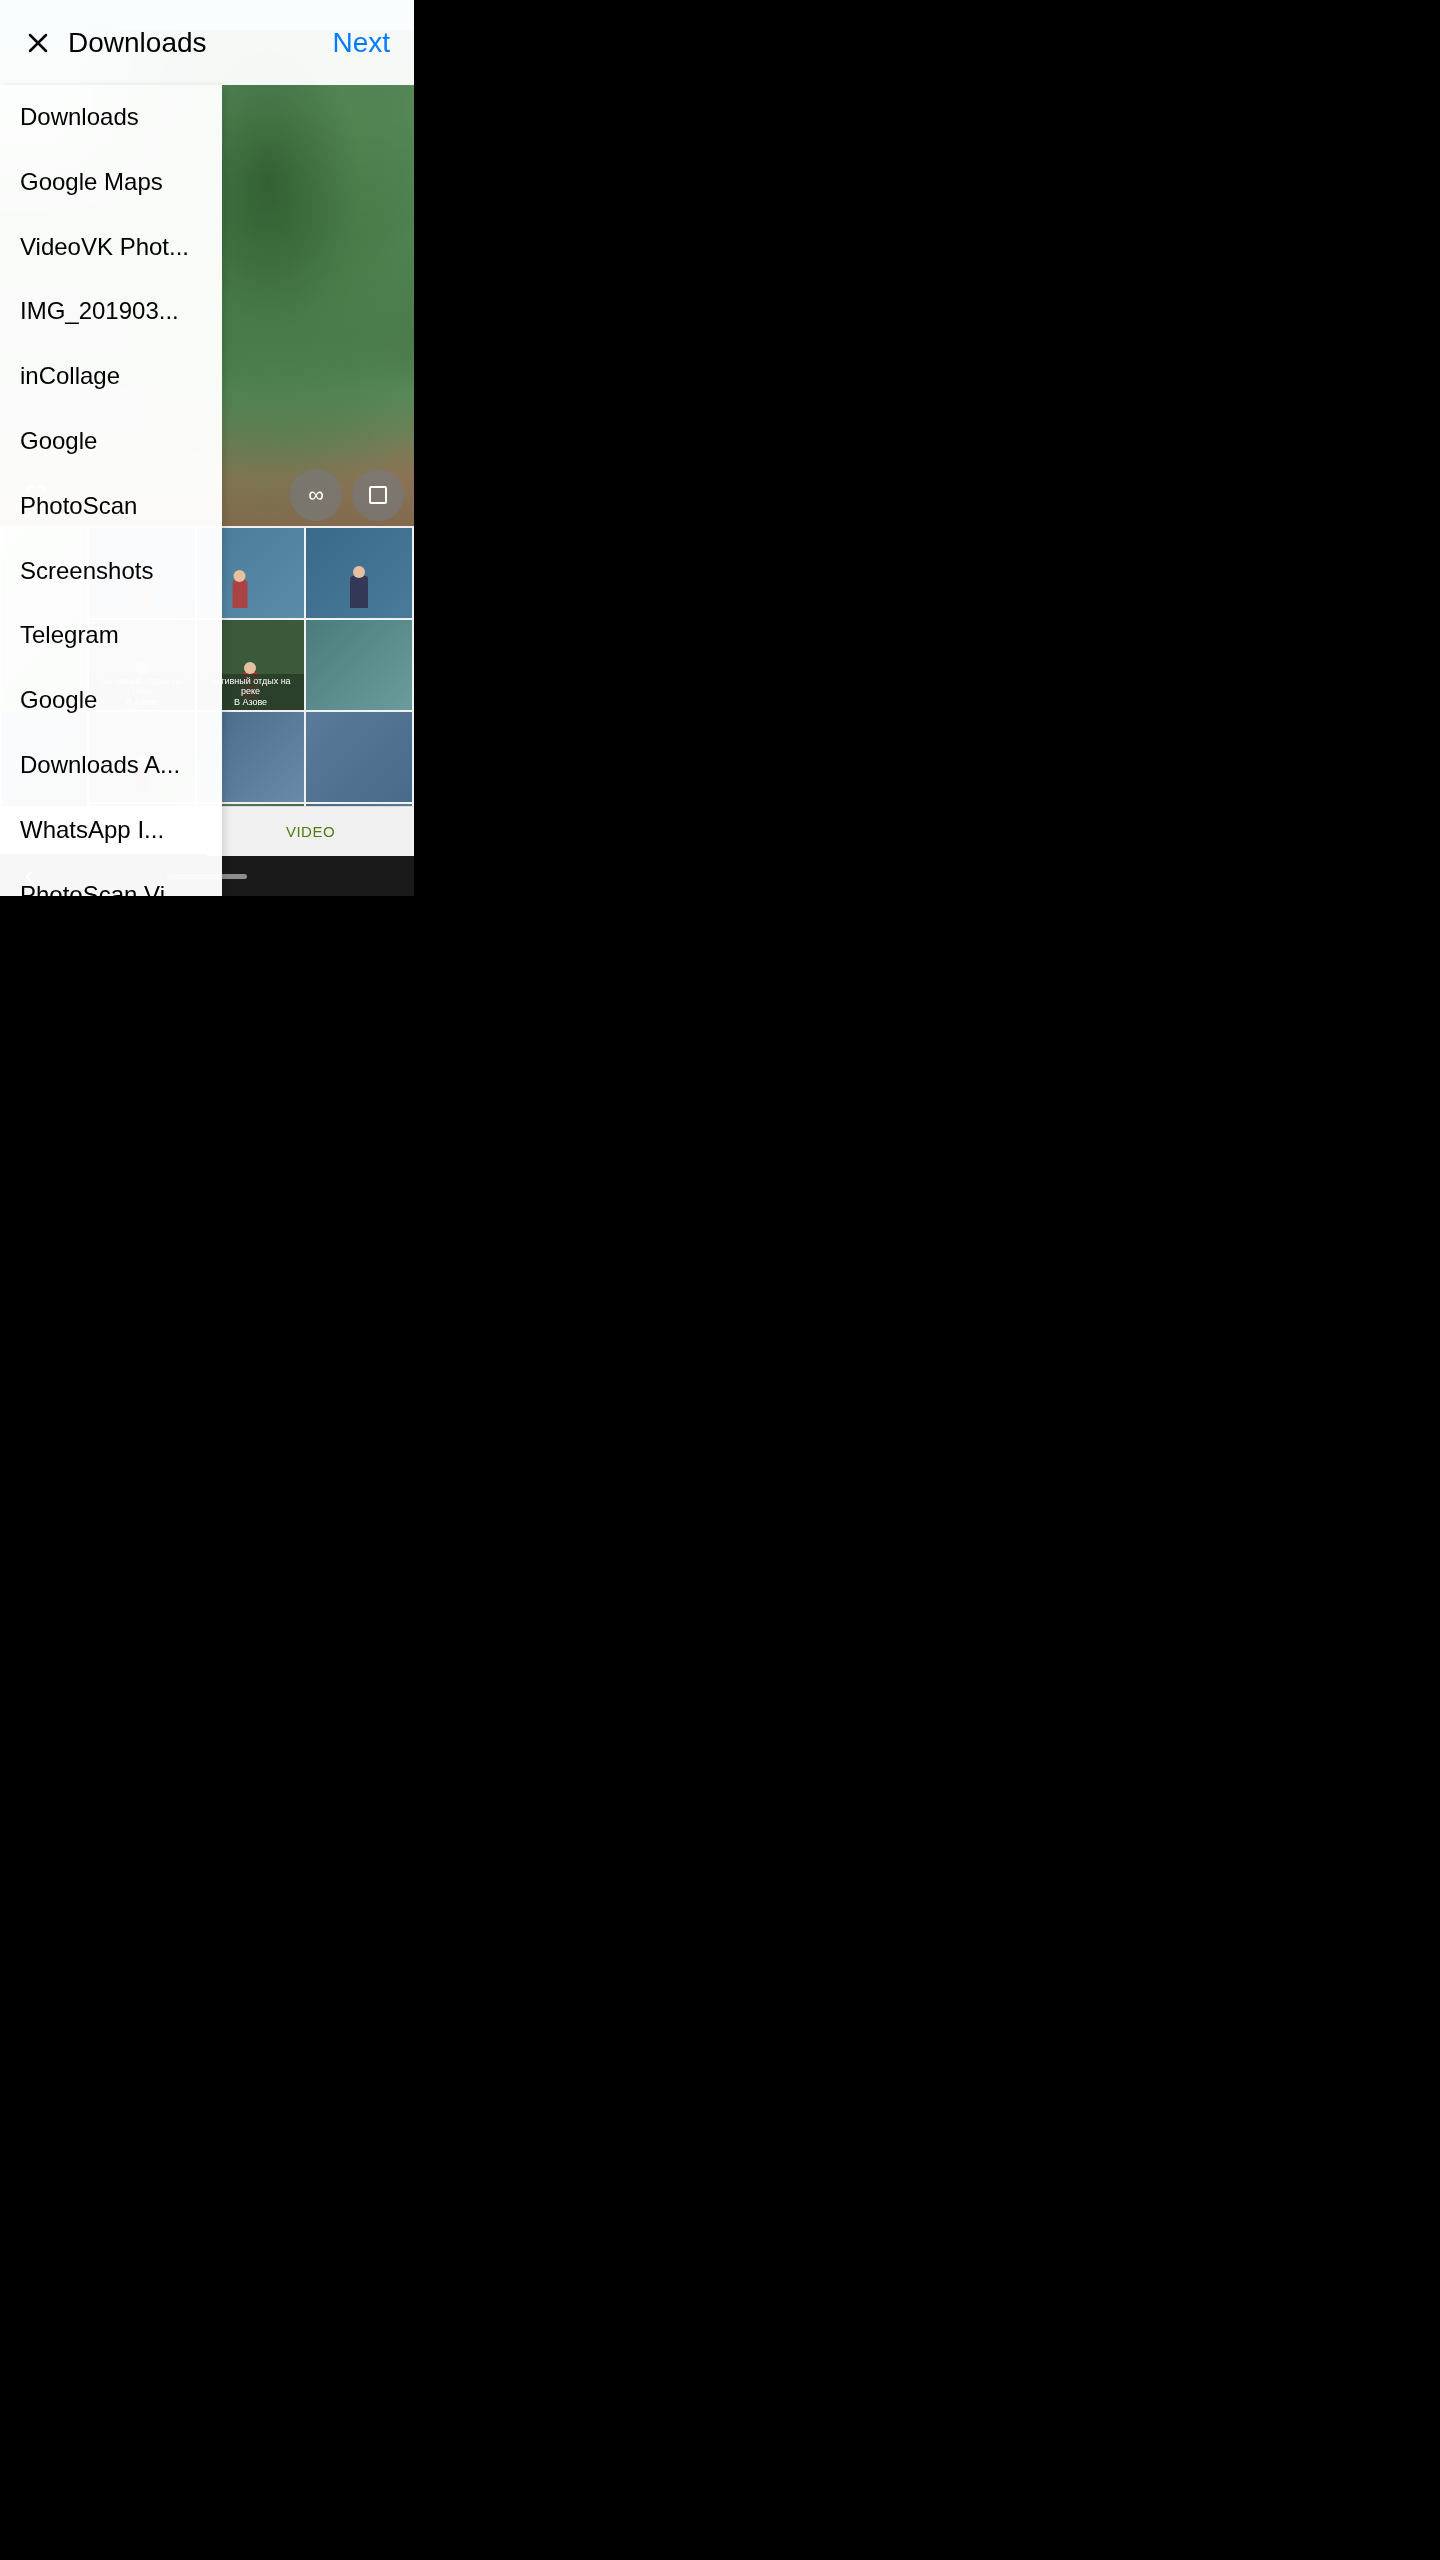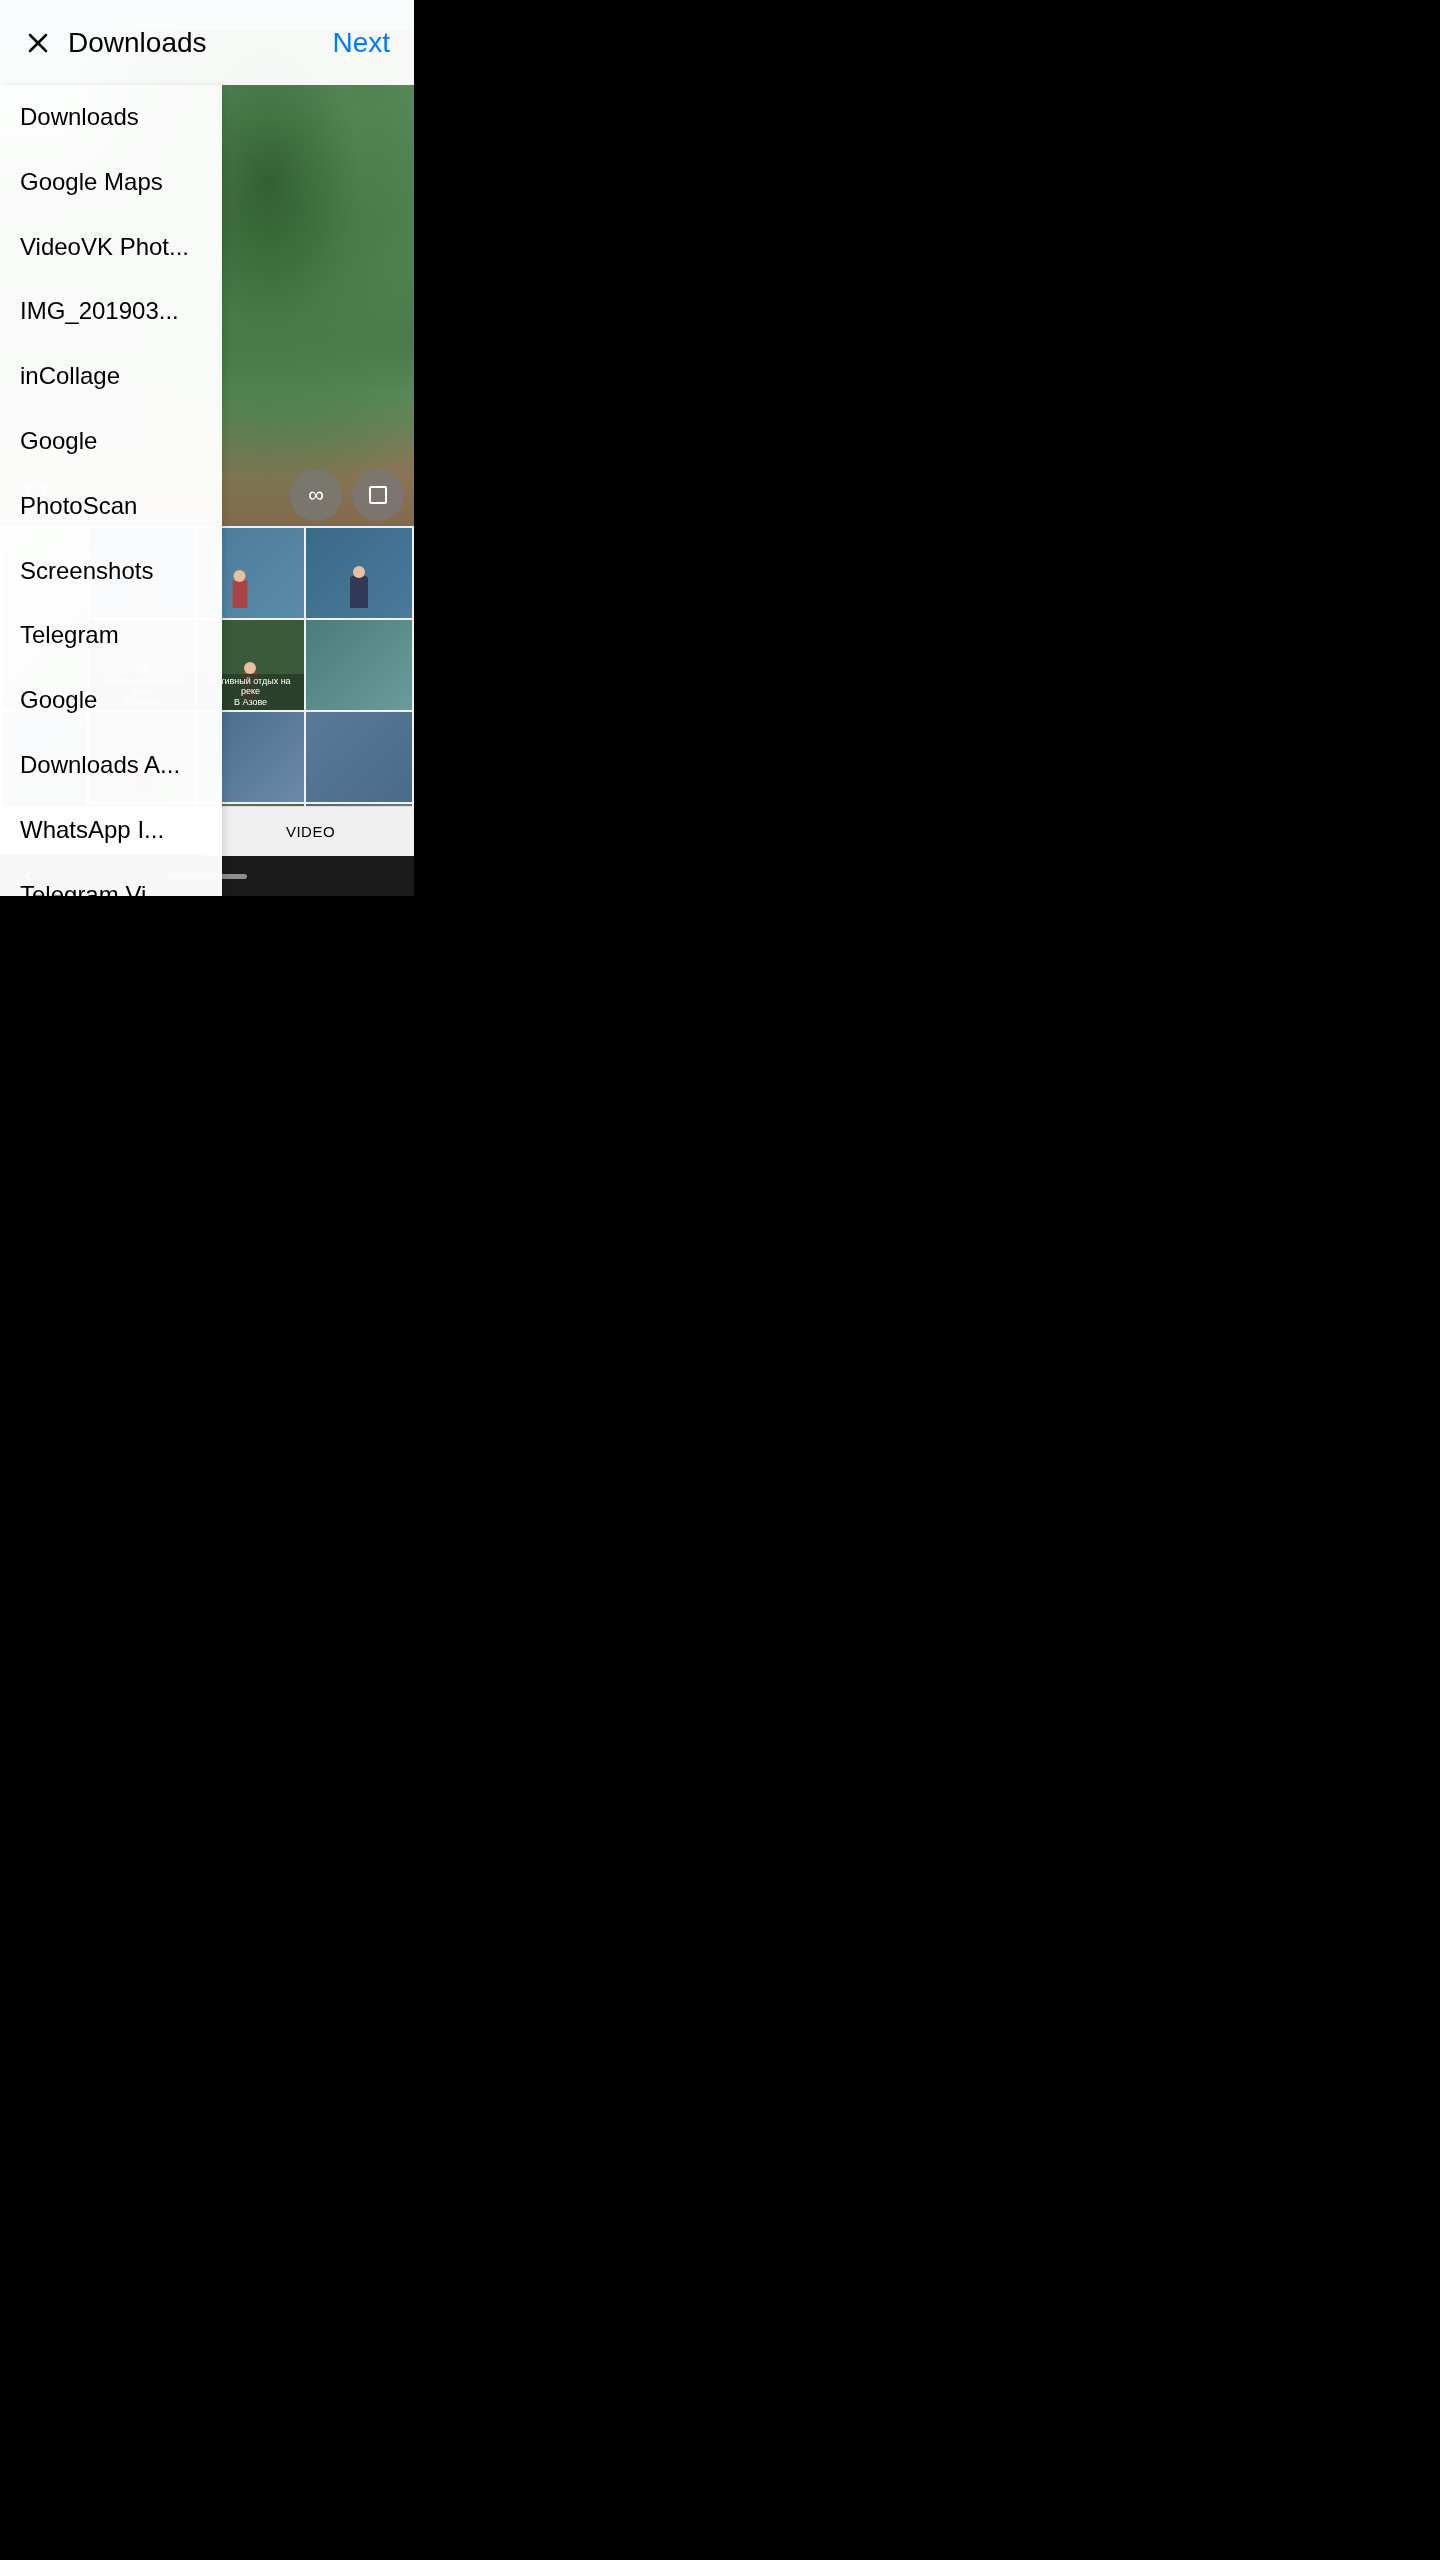--- a/index.html
+++ b/index.html
@@ -205,21 +205,21 @@
       z-index: 15;
     }
 
     .tab {
       flex: 1;
       display: flex;
       align-items: center;
       justify-content: center;
       font-size: 15px;
       font-weight: 500;
-      color: #000000;
+      color: #4d7c0f;
       cursor: pointer;
       letter-spacing: 0.5px;
     }
 
     .tab.active {
       color: #333;
       border-bottom: 2px solid #333;
     }
 
     
@@ -307,21 +307,21 @@
   <div class="menu-item">VideoVK Phot...</div>
   <div class="menu-item">IMG_201903...</div>
   <div class="menu-item">inCollage</div>
   <div class="menu-item">Google</div>
   <div class="menu-item">PhotoScan</div>
   <div class="menu-item">Screenshots</div>
   <div class="menu-item">Telegram</div>
   <div class="menu-item">Google</div>
   <div class="menu-item">Downloads A...</div>
   <div class="menu-item">WhatsApp I...</div>
-  <div class="menu-item">Telegram Vi...</div>
+  <div class="menu-item">PhotoScan Vi...</div>
   <div class="menu-item">Фотокарточ...</div>
 </div>
 
 <div class="action-btn-left">
   <div class="action-btn">
     <svg width="22" height="22" viewBox="0 0 22 22" fill="white">
       <polyline points="3,8 3,3 8,3" fill="none" stroke="white" stroke-width="2.5" stroke-linecap="round" stroke-linejoin="round"></polyline>
       <polyline points="14,3 19,3 19,8" fill="none" stroke="white" stroke-width="2.5" stroke-linecap="round" stroke-linejoin="round"></polyline>
       <polyline points="19,14 19,19 14,19" fill="none" stroke="white" stroke-width="2.5" stroke-linecap="round" stroke-linejoin="round"></polyline>
       <polyline points="8,19 3,19 3,14" fill="none" stroke="white" stroke-width="2.5" stroke-linecap="round" stroke-linejoin="round"></polyline>

